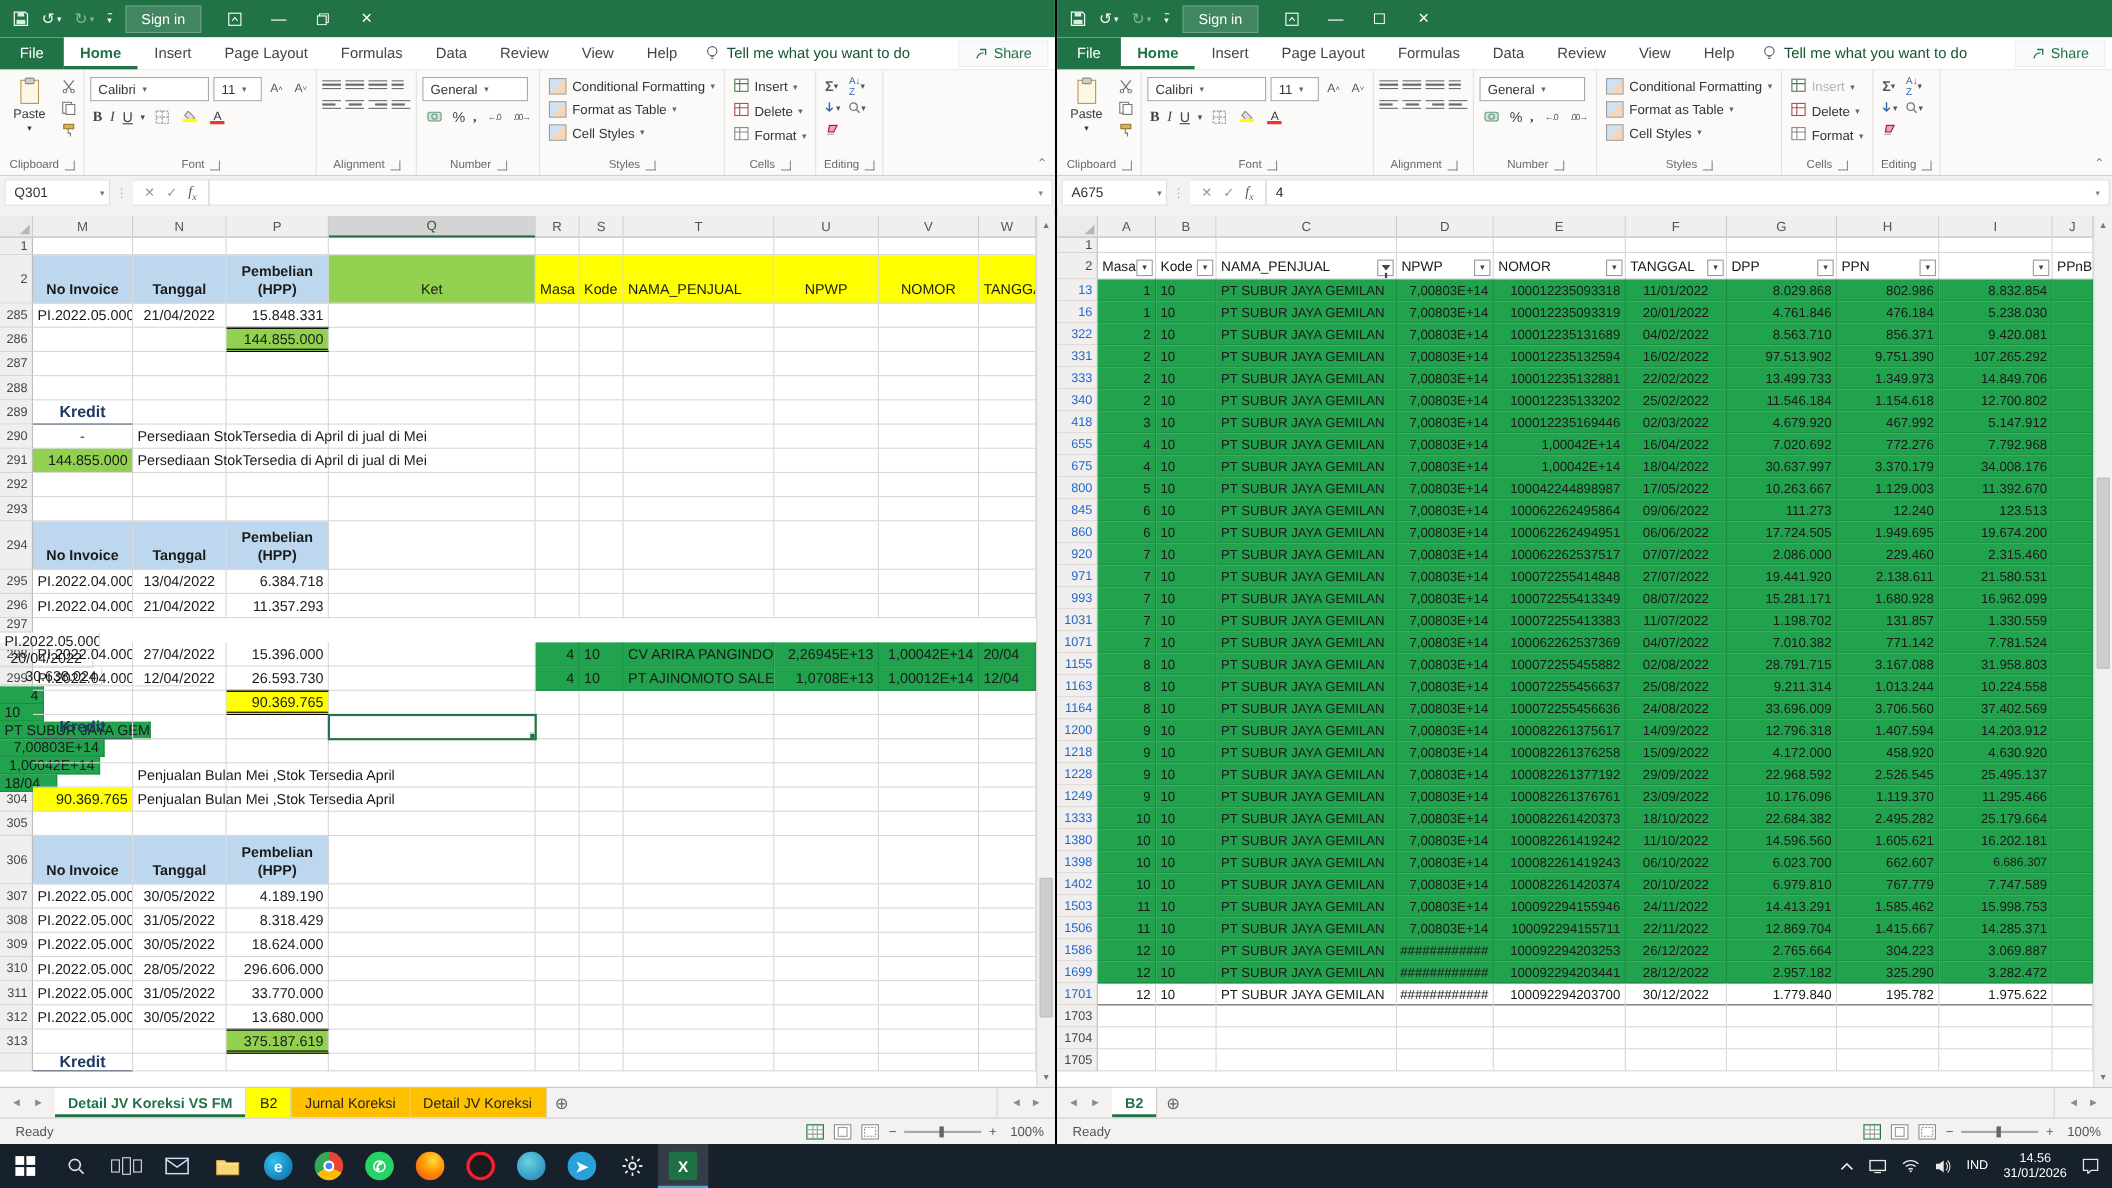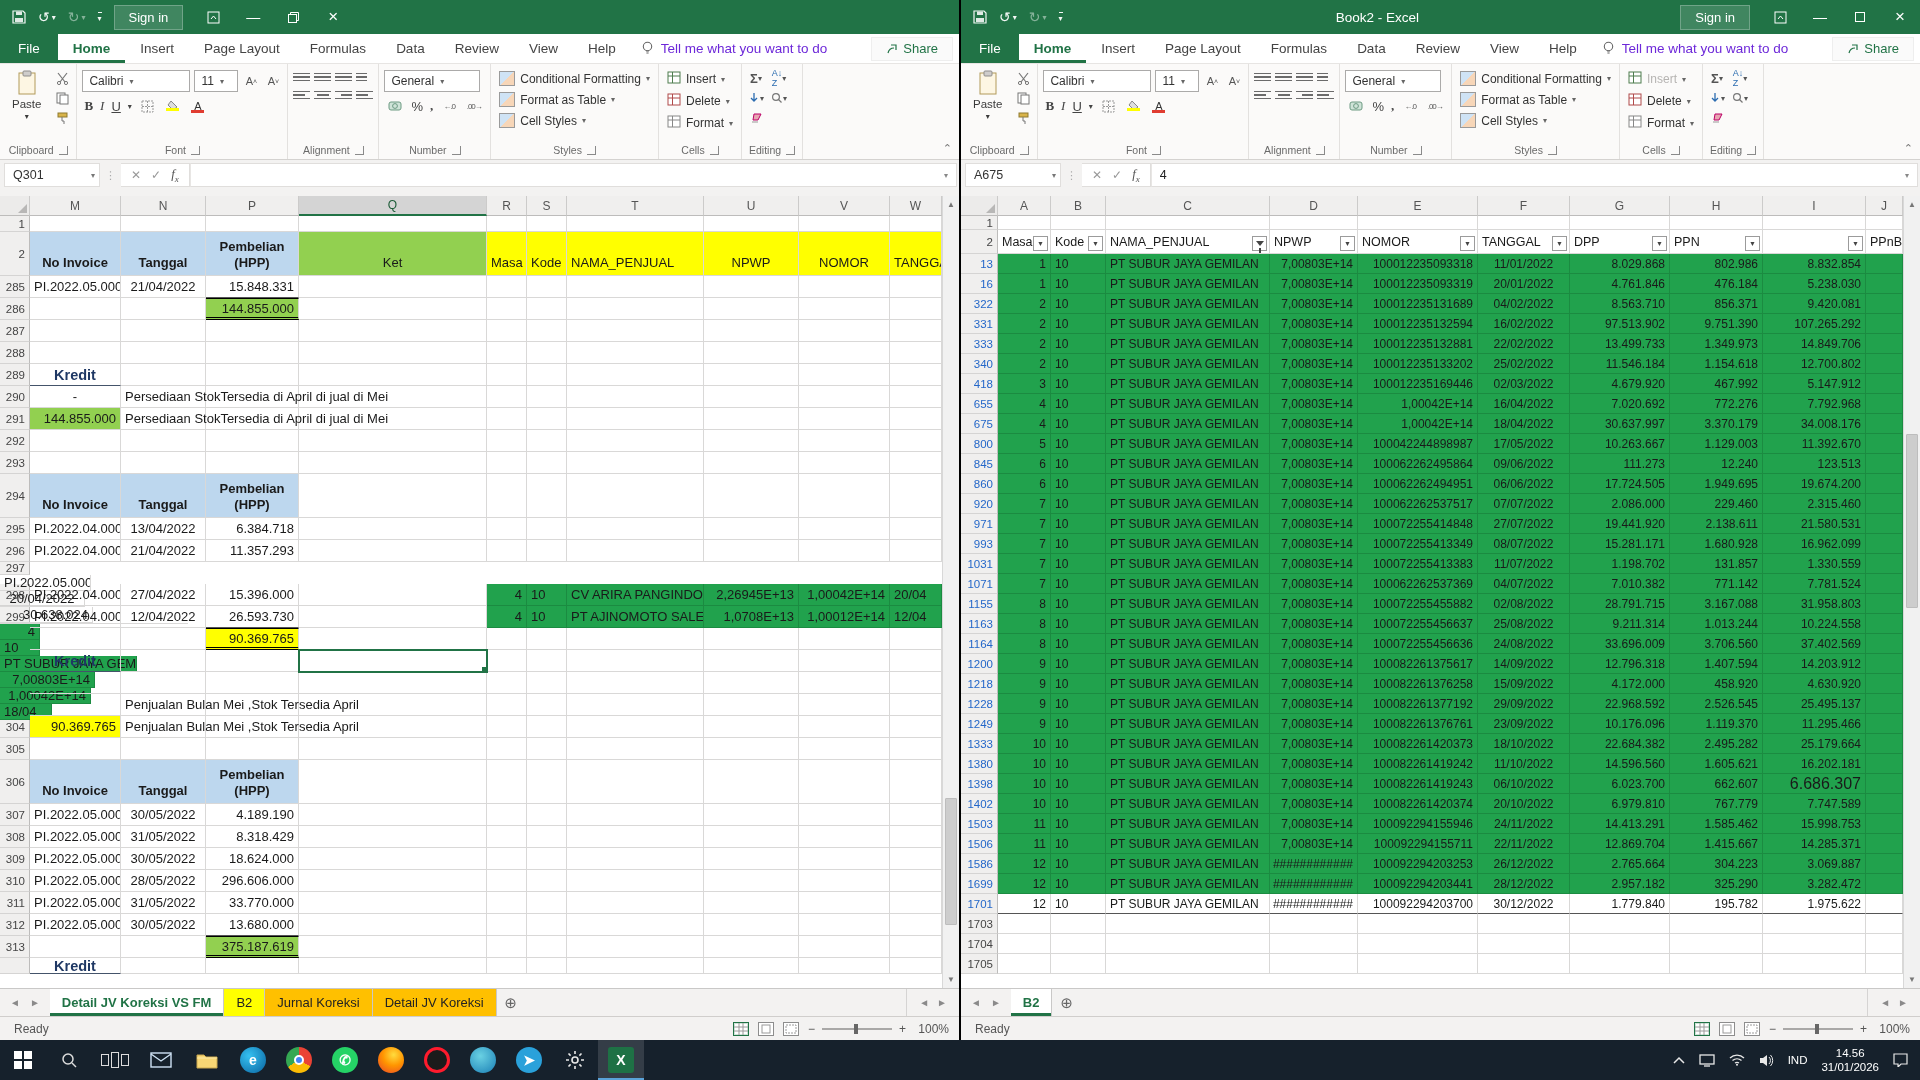--- a/index.html
+++ b/index.html
@@ -18,21 +18,21 @@
   .signin { background:rgba(255,255,255,.14); border:1px solid rgba(255,255,255,.25); color:#fff;
             font-size:13px; padding:4px 14px; margin-right:10px; white-space:nowrap; }
   .wc { width:40px; height:34px; display:flex; align-items:center; justify-content:center; color:#fff; font-size:14px; }
   .wc svg { display:block; }
 
   
   .rtabs { height:30px; background:#fff; display:flex; align-items:stretch; font-size:13.5px; color:#444; border-bottom:1px solid #e7e5e3;}
   .rtab { padding:7px 15px 4px; white-space:nowrap; }
   .rtab.file { background:#217346; color:#fff; padding:7px 18px 4px; }
   .rtab.active { color:#217346; font-weight:bold; border-bottom:3px solid #217346; }
-  .tellme { display:flex; align-items:center; gap:7px; color:#6d28d9; padding:0 10px; white-space:nowrap;}
+  .tellme { display:flex; align-items:center; gap:7px; color:#14532d; padding:0 10px; white-space:nowrap;}
   .share-btn { margin-left:auto; display:flex; align-items:center; gap:5px; color:#217346; padding:0 14px; border:1px solid #eee; background:#fafafa; align-self:center; height:24px; margin-right:6px; font-size:13px;}
   .ribbon { height:96px; background:#fbfaf9; border-bottom:1px solid #d4d2d0; display:flex; position:relative; }
   .rgroup { display:flex; flex-direction:column; border-right:1px solid #e3e1df; padding:3px 5px 0; }
   .rgroup-body { flex:1; display:flex; gap:5px; align-items:flex-start; }
   .rgroup-label { text-align:center; font-size:10.5px; color:#6a6a6a; padding:1px 2px 3px; display:flex; justify-content:center; align-items:center; gap:5px;}
   .launcher { width:9px; height:9px; border-right:1px solid #8a8a8a; border-bottom:1px solid #8a8a8a; position:relative; }
   .bigbtn { display:flex; flex-direction:column; align-items:center; justify-content:center; font-size:11.5px; color:#3b3b3b; padding:3px 7px; gap:2px; }
   .stackcol { display:flex; flex-direction:column; gap:4px; padding-top:3px; }
   .miniico { width:18px; height:16px; display:flex; align-items:center; justify-content:center; font-size:11px; color:#555; }
   .combo { border:1px solid #abaaa9; background:#fff; font-size:12px; color:#333; display:flex; align-items:center; padding:1px 3px 1px 6px; gap:6px; height:22px;}
@@ -1550,21 +1550,20 @@
               <rect x="3" y="8" width="8" height="4" fill="#fff" opacity=".9"></rect>
               <rect x="4" y="1.5" width="6" height="3.5" fill="#fff" opacity=".9"></rect>
             </svg>
           </span>
           <span class="qbtn">↺<span class="caret">▾</span></span>
           <span class="qbtn dim">↻<span class="caret">▾</span></span>
           <span class="qbtn">
             <span style="border-top:1.5px solid #fff;display:inline-block;padding-top:1px;font-size:8px">▾</span>
           </span>
         </div>
-        <div class="title-text">Book2 - Excel</div>
         <div class="signin">Sign in</div>
         <div class="wc">
           <svg width="13" height="13" viewBox="0 0 13 13">
             <rect x="1" y="1" width="11" height="11" fill="none" stroke="#fff"></rect>
             <path d="M4 8l2.5-3L9 8" fill="none" stroke="#fff"></path>
           </svg>
         </div>
         <div class="wc">—</div>
         <div class="wc">
           <svg width="10" height="10" viewBox="0 0 10 10">
@@ -2831,21 +2830,21 @@
           </div>
           <div class="cell ac c-green" style="width: 92px; font-size: 12px;">
             <span>06/10/2022</span>
           </div>
           <div class="cell ar c-green" style="width: 100px; font-size: 12px;">
             <span>6.023.700</span>
           </div>
           <div class="cell ar c-green" style="width: 93px; font-size: 12px;">
             <span>662.607</span>
           </div>
-          <div class="cell ar c-green" style="width: 103px; font-size: 16px;">
+          <div class="cell ar c-green" style="width: 103px; font-size: 11px;">
             <span>6.686.307</span>
           </div>
           <div class="cell al c-green" style="width: 37px; font-size: 12px;">
             <span></span>
           </div>
         </div>
         <div class="grow" style="height: 20px;">
           <div class="gut filtered" style="width: 37px;">1402</div>
           <div class="cell ar c-green" style="width: 53px; font-size: 12px;">
             <span>10</span>

